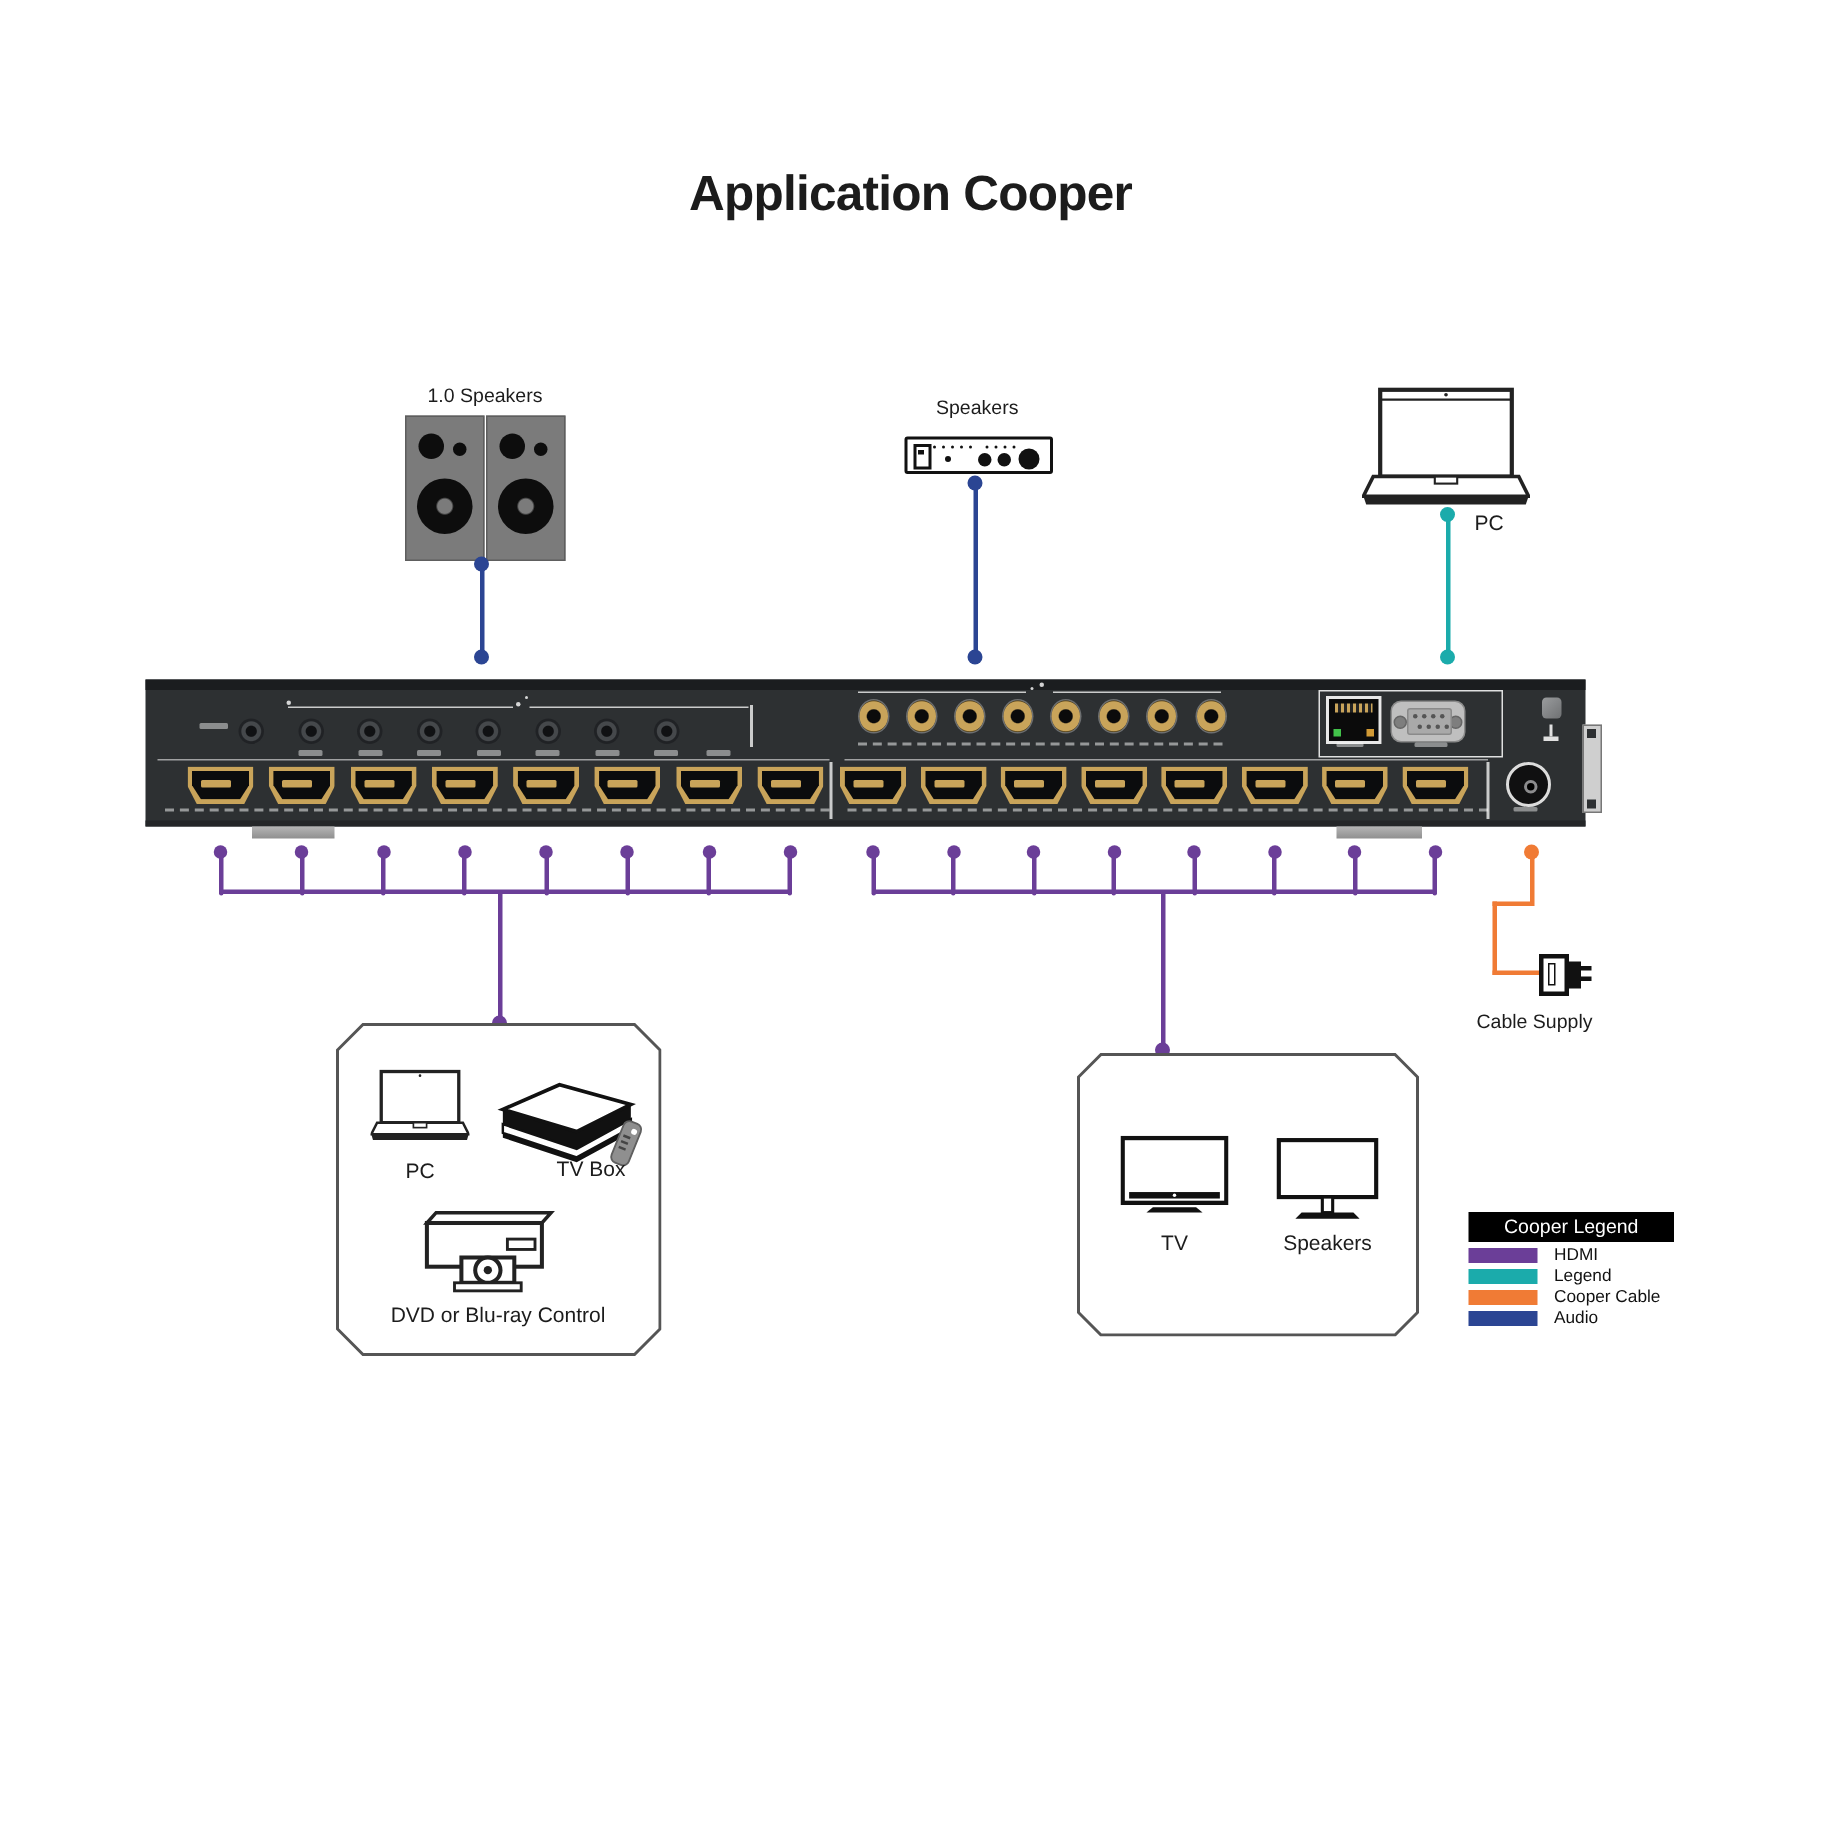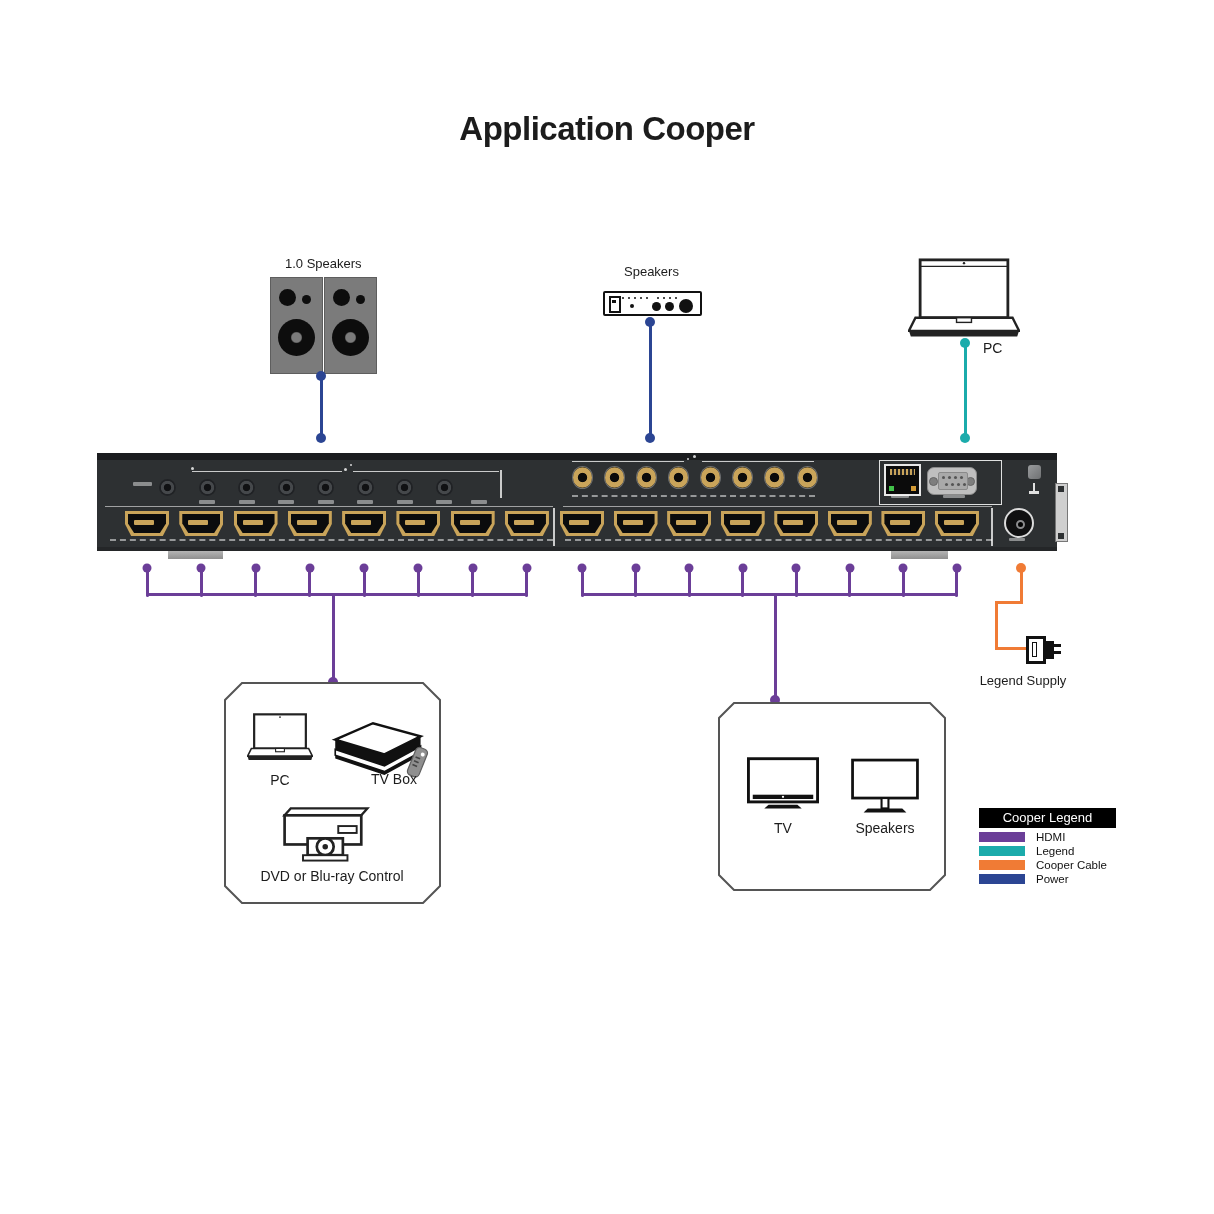--- a/index.html
+++ b/index.html
@@ -334,21 +334,21 @@
   <div class="cab-v c-cooper" style="left:1019.5px;top:570px;height:34px;"></div>
   <div class="cab-h c-cooper" style="left:995px;top:601px;width:27px;"></div>
   <div class="cab-v c-cooper" style="left:995px;top:601px;height:49px;"></div>
   <div class="cab-h c-cooper" style="left:995px;top:647px;width:32px;"></div>
   <div id="psu-icon">
     <div id="psu-slot"></div>
     <div id="psu-black"></div>
     <div class="psu-prong" style="top:5px;"></div>
     <div class="psu-prong" style="top:12px;"></div>
   </div>
-  <div class="lbl" style="left:955px;top:673px;width:136px;text-align:center;">Legend Supply</div>
+  <div class="lbl" style="left:955px;top:673px;width:136px;text-align:center;">Cable Supply</div>
 
   <svg class="abs" style="left:224px;top:682px;" width="217" height="222" viewBox="0 0 217 222">
     <polygon points="18,1 199,1 216,18 216,204 199,221 18,221 1,204 1,18" fill="#fff" stroke="#555" stroke-width="2"></polygon>
   </svg>
   <svg class="abs" style="left:247px;top:706px;" width="66" height="64" viewBox="0 0 120 92">
     <rect x="13" y="3" width="94" height="62" fill="#fff" stroke="#222" stroke-width="4"></rect>
     <circle cx="60" cy="8" r="1.6" fill="#222"></circle>
     <polygon points="8,65 112,65 119,79 1,79" fill="#fff" stroke="#222" stroke-width="3"></polygon>
     <rect x="52" y="65" width="16" height="6" fill="#fff" stroke="#222" stroke-width="2"></rect>
     <polygon points="1,79 119,79 117,86 3,86" fill="#222"></polygon>
@@ -405,17 +405,17 @@
     <div class="lg-row">
       <span class="lg-swatch" style="background: rgb(27, 171, 171);"></span>
       <span class="lg-label">Legend</span>
     </div>
     <div class="lg-row">
       <span class="lg-swatch" style="background: rgb(240, 123, 53);"></span>
       <span class="lg-label">Cooper Cable</span>
     </div>
     <div class="lg-row">
       <span class="lg-swatch" style="background: rgb(43, 69, 147);"></span>
-      <span class="lg-label">Power</span>
+      <span class="lg-label">Audio</span>
     </div>
   </div>
 
 </div>
 
 </body></html>

